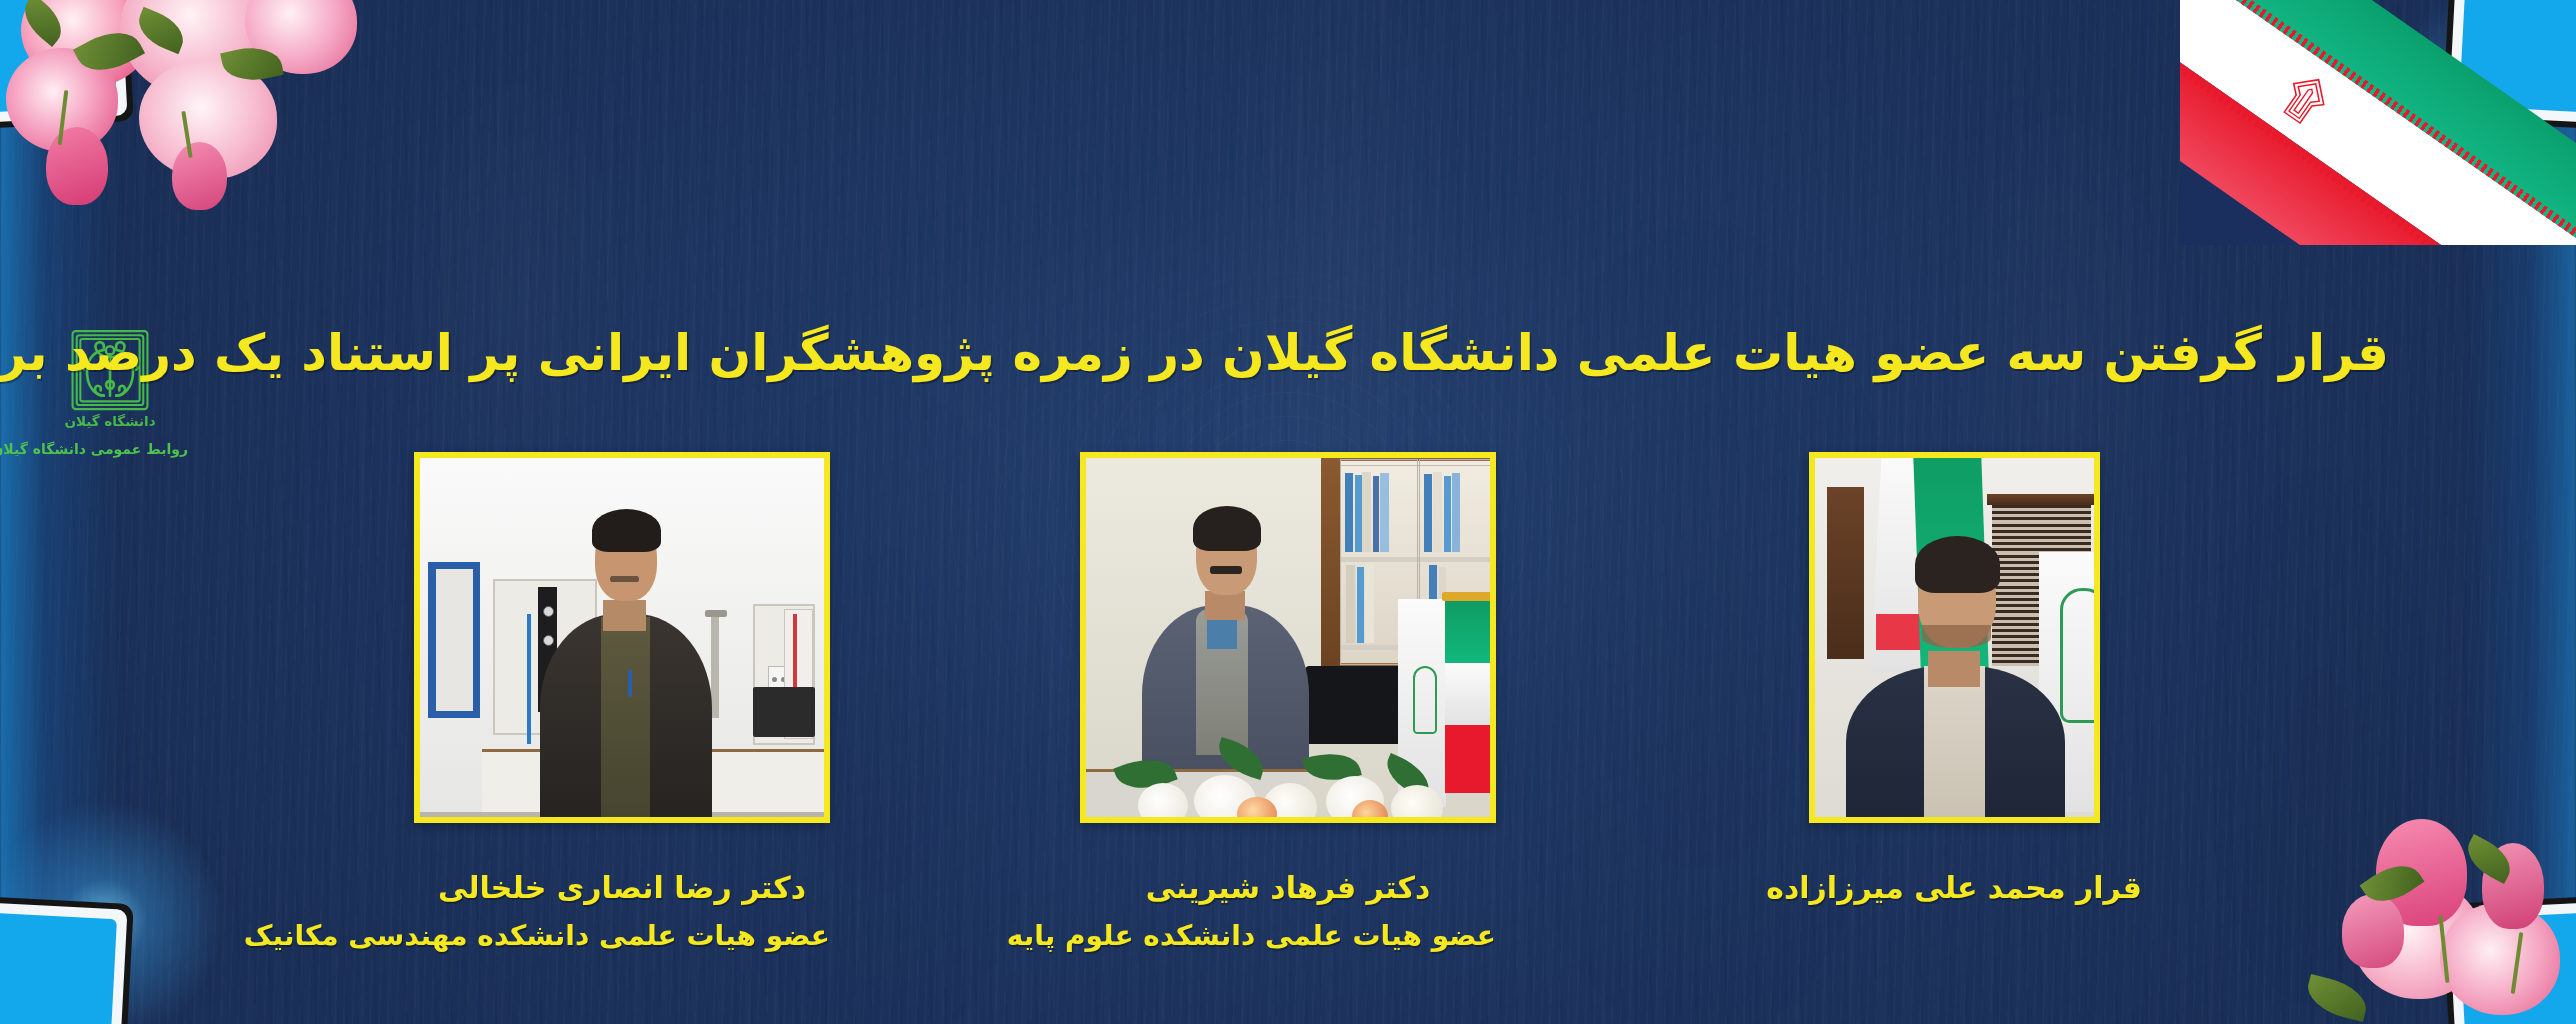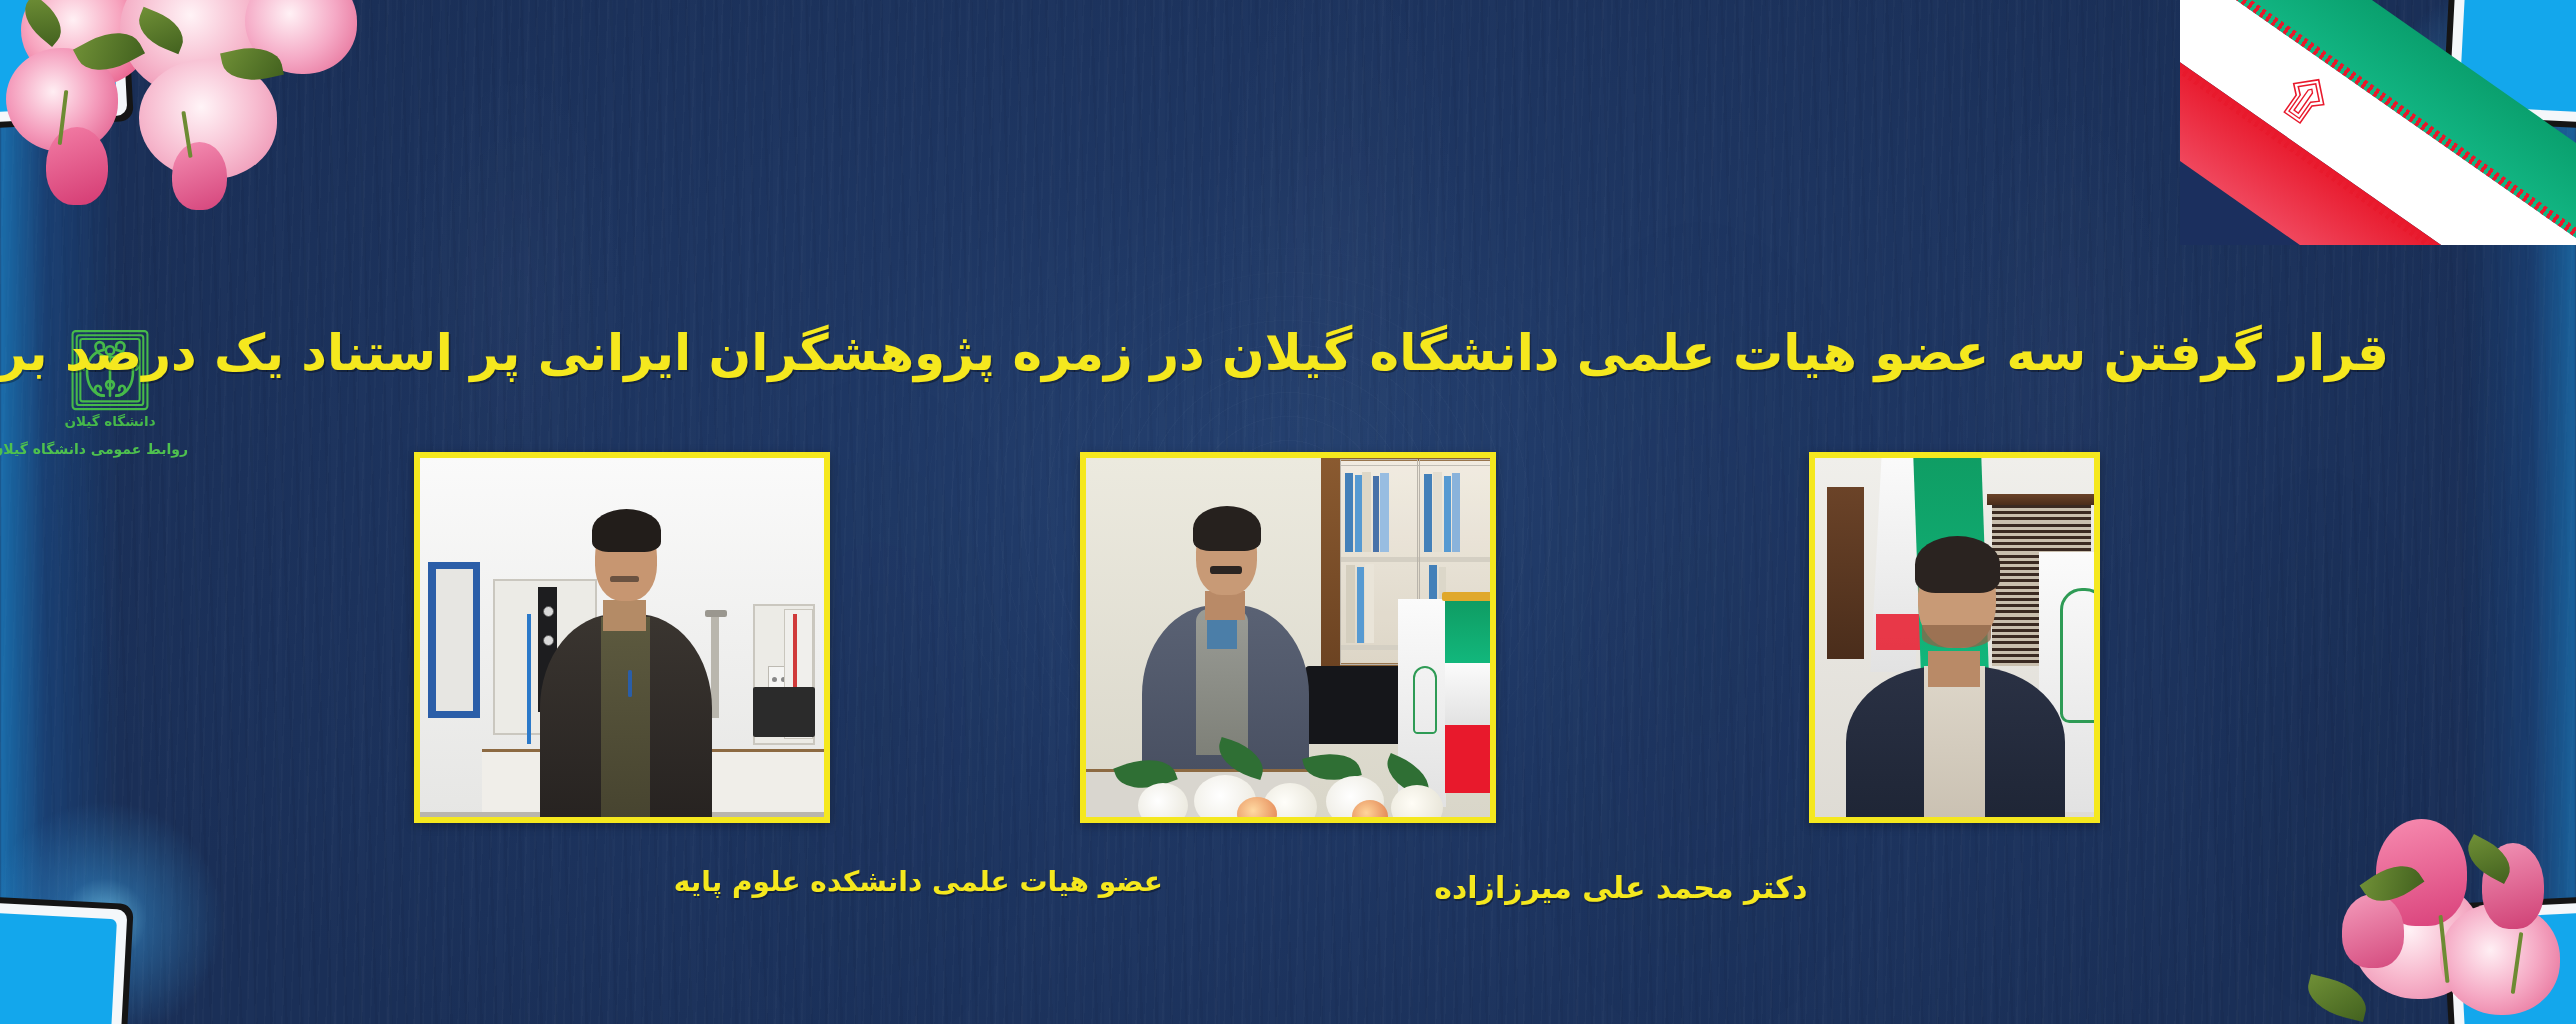--- a/index.html
+++ b/index.html
@@ -410,21 +410,26 @@
             <div style="position:absolute;left:208px;top:212px;width:4.2px;height:27px;background:#2a5ea8;border-radius:1.6px;"></div>
           </div>
         </div>
       </div>
     </div>
 
   </div>
 
   <div class="names-row">
     <div class="name-cell">
-      <div class="pname">دکتر محمد علی میرزازاده</div>
+      <div class="pname">قرار محمد علی میرزازاده</div>
     </div>
     <div class="name-cell">
+      <div class="pname">دکتر فرهاد شیرینی</div>
       <div class="prole">عضو هیات علمی دانشکده علوم پایه</div>
     </div>
+    <div class="name-cell">
+      <div class="pname">دکتر رضا انصاری خلخالی</div>
+      <div class="prole">عضو هیات علمی دانشکده مهندسی مکانیک</div>
+    </div>
   </div>
 
 </div>
 
 
 </body></html>

